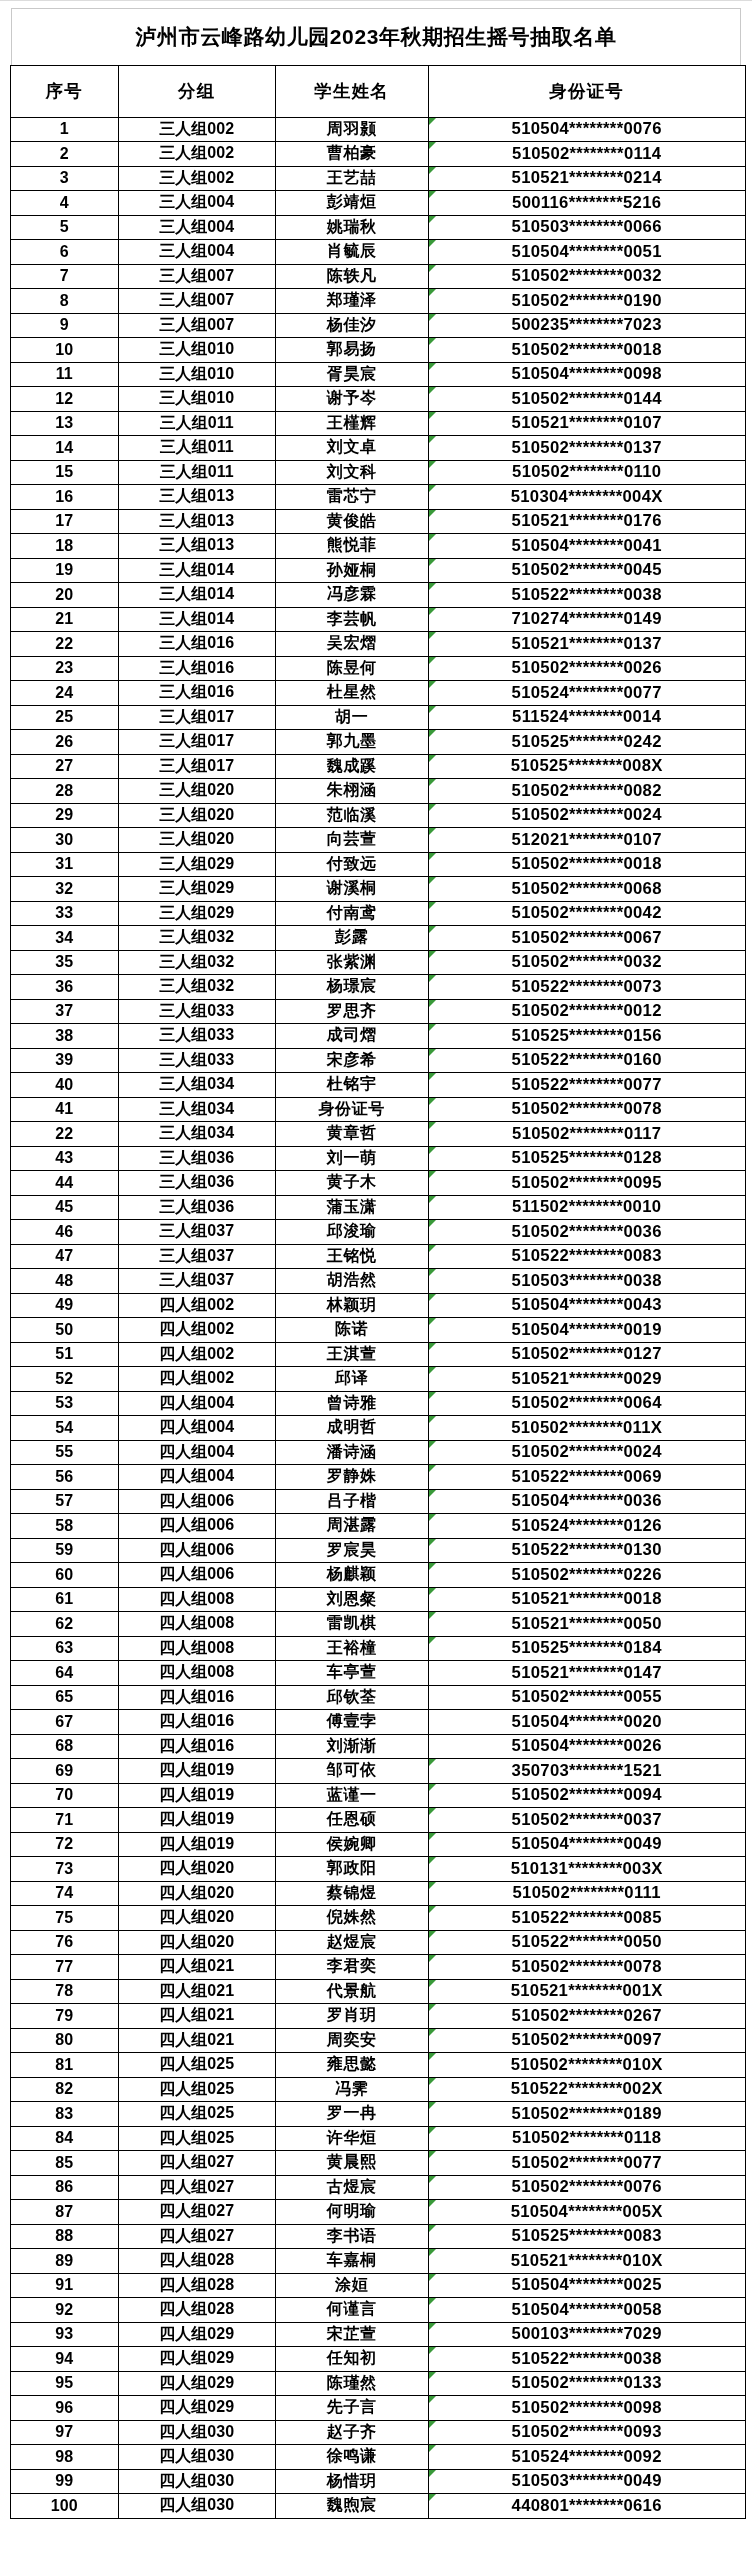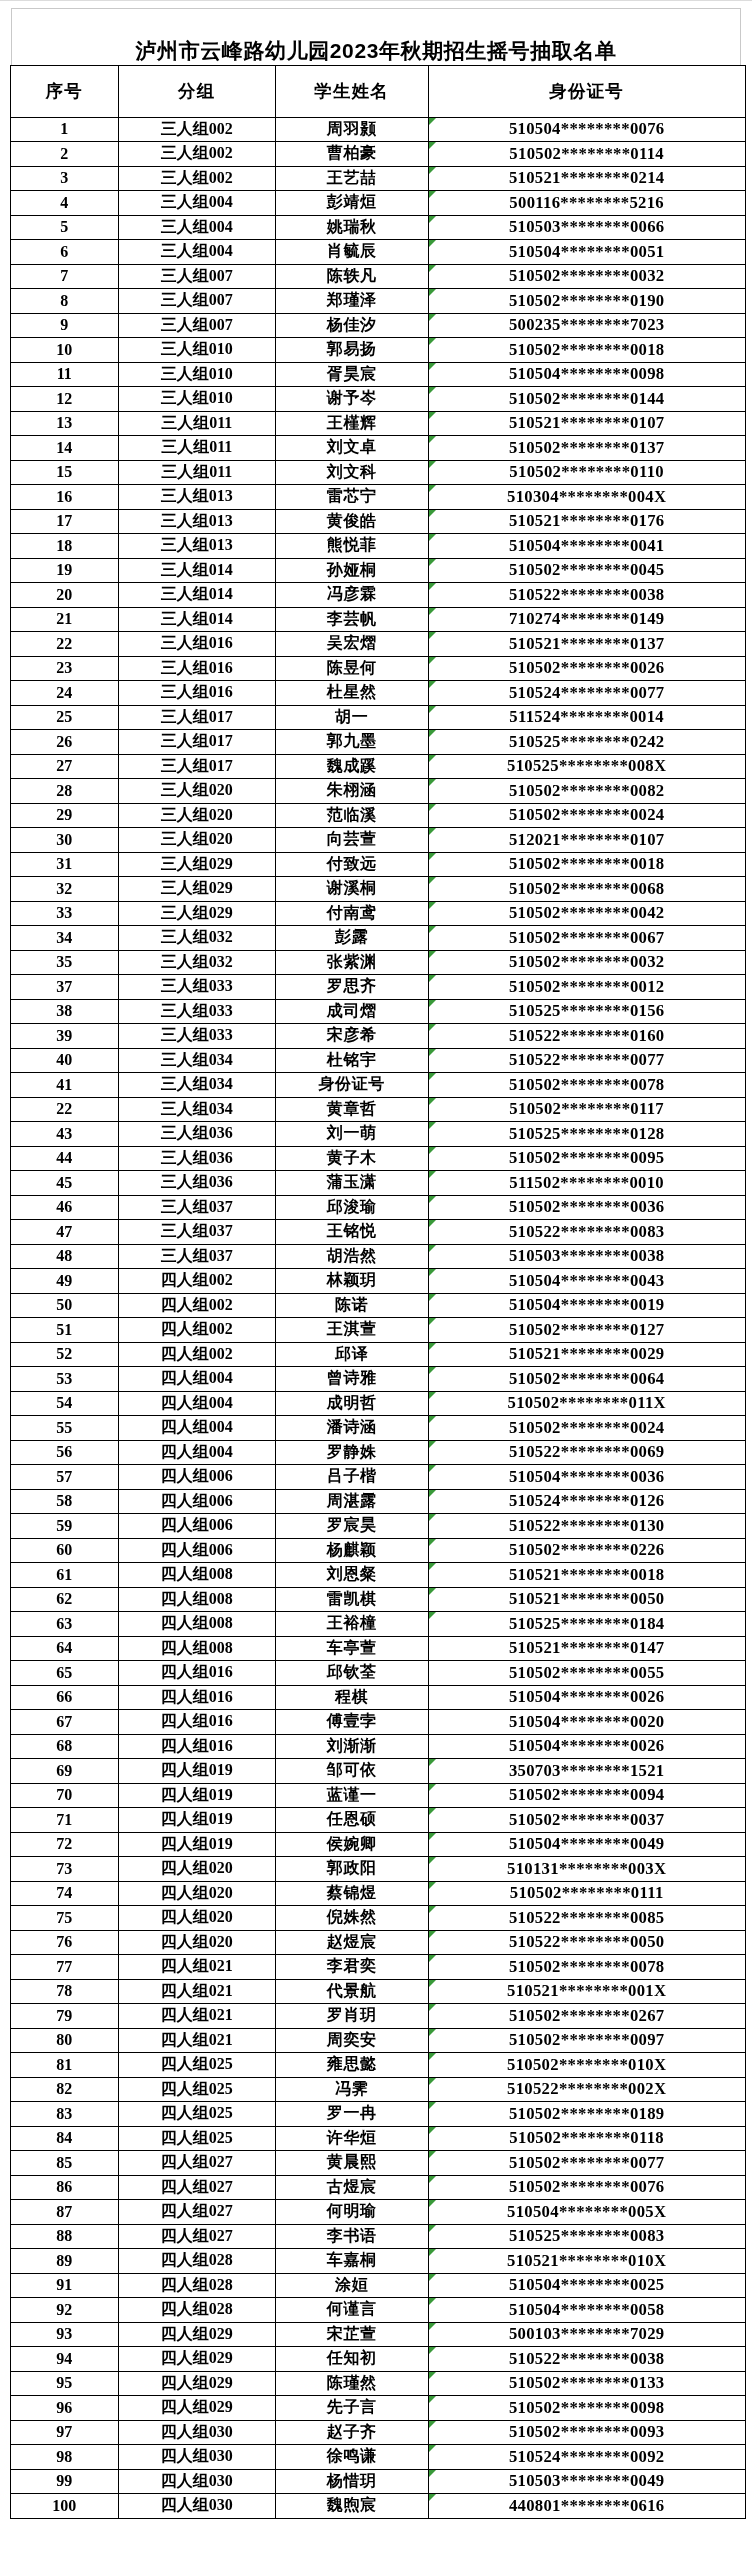--- a/index.html
+++ b/index.html
@@ -14,37 +14,36 @@
     width: 752px; height: 1.9px;
     border-top: 1.3px solid #dcdcdc;
   }
   .title-box {
     margin: 5.8px 9px 0 11px;
     width: 730px;
     height: 57px;
     border: 1.3px solid #c9c9c9;
     border-bottom: none;
     display: flex;
-    align-items: flex-end;
+    align-items: center;
     justify-content: center;
   }
   .title-box h1 {
     margin: 0;
     font-size: 21px;
     font-weight: bold;
     letter-spacing: 0.6px;
     white-space: nowrap;
   }
   table.roster {
     margin-left: 9.7px;
     border-collapse: collapse;
     table-layout: fixed;
     width: 735px;
     border: 1.9px solid #000;
-    font-family: Liberation Serif, serif;
   }
   col.c1 { width: 108px; }
   col.c2 { width: 157px; }
   col.c3 { width: 153px; }
   col.c4 { width: 317px; }
   th, td {
     border-left: 1.3px solid #000;
     border-right: 1.3px solid #000;
     border-top: 1.9px solid #000;
     border-bottom: 1.9px solid #000;
@@ -443,20 +442,29 @@
       <tr>
         <td class="c-no">35</td>
         <td class="c-group">三人组032</td>
         <td class="c-name">张紫渊</td>
         <td class="c-id">
           <span class="tri"></span>
           <span>510502********0032</span>
         </td>
       </tr>
 
+      <tr>
+        <td class="c-no">36</td>
+        <td class="c-group">三人组032</td>
+        <td class="c-name">杨璟宸</td>
+        <td class="c-id">
+          <span class="tri"></span>
+          <span>510522********0073</span>
+        </td>
+      </tr>
 
       <tr>
         <td class="c-no">37</td>
         <td class="c-group">三人组033</td>
         <td class="c-name">罗思齐</td>
         <td class="c-id">
           <span class="tri"></span>
           <span>510502********0012</span>
         </td>
       </tr>
@@ -734,29 +742,20 @@
       <tr>
         <td class="c-no">65</td>
         <td class="c-group">四人组016</td>
         <td class="c-name">邱钦荃</td>
         <td class="c-id">
           
           <span>510502********0055</span>
         </td>
       </tr>
 
-      <tr>
-        <td class="c-no">66</td>
-        <td class="c-group">四人组016</td>
-        <td class="c-name">程棋</td>
-        <td class="c-id">
-          
-          <span>510504********0026</span>
-        </td>
-      </tr>
 
       <tr>
         <td class="c-no">67</td>
         <td class="c-group">四人组016</td>
         <td class="c-name">傅壹孛</td>
         <td class="c-id">
           
           <span>510504********0020</span>
         </td>
       </tr>

